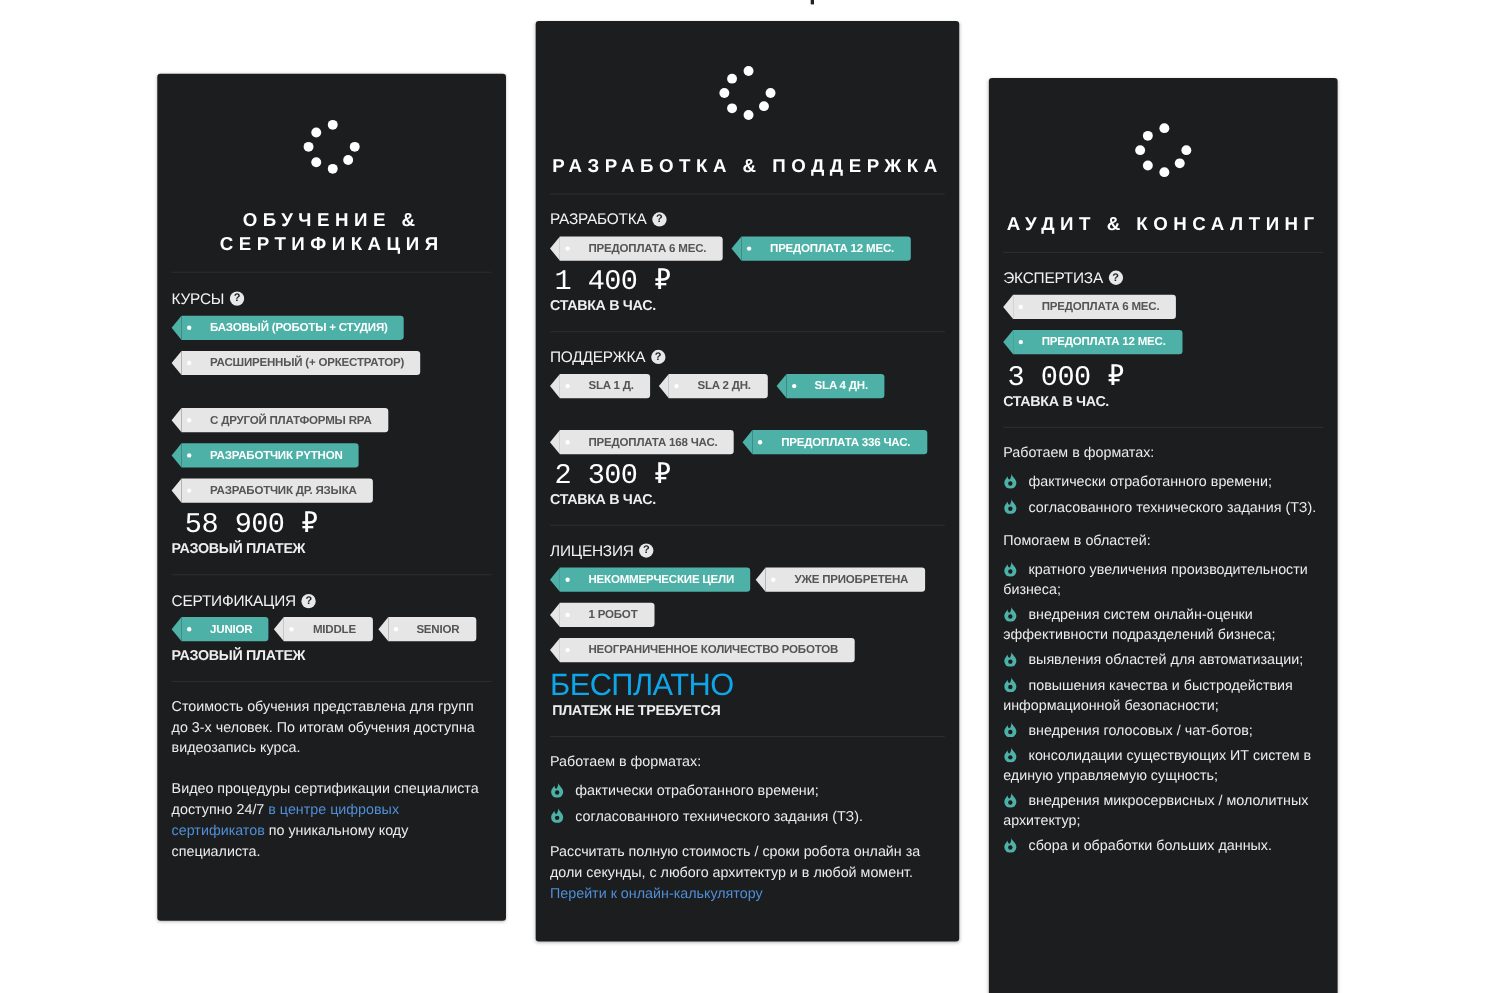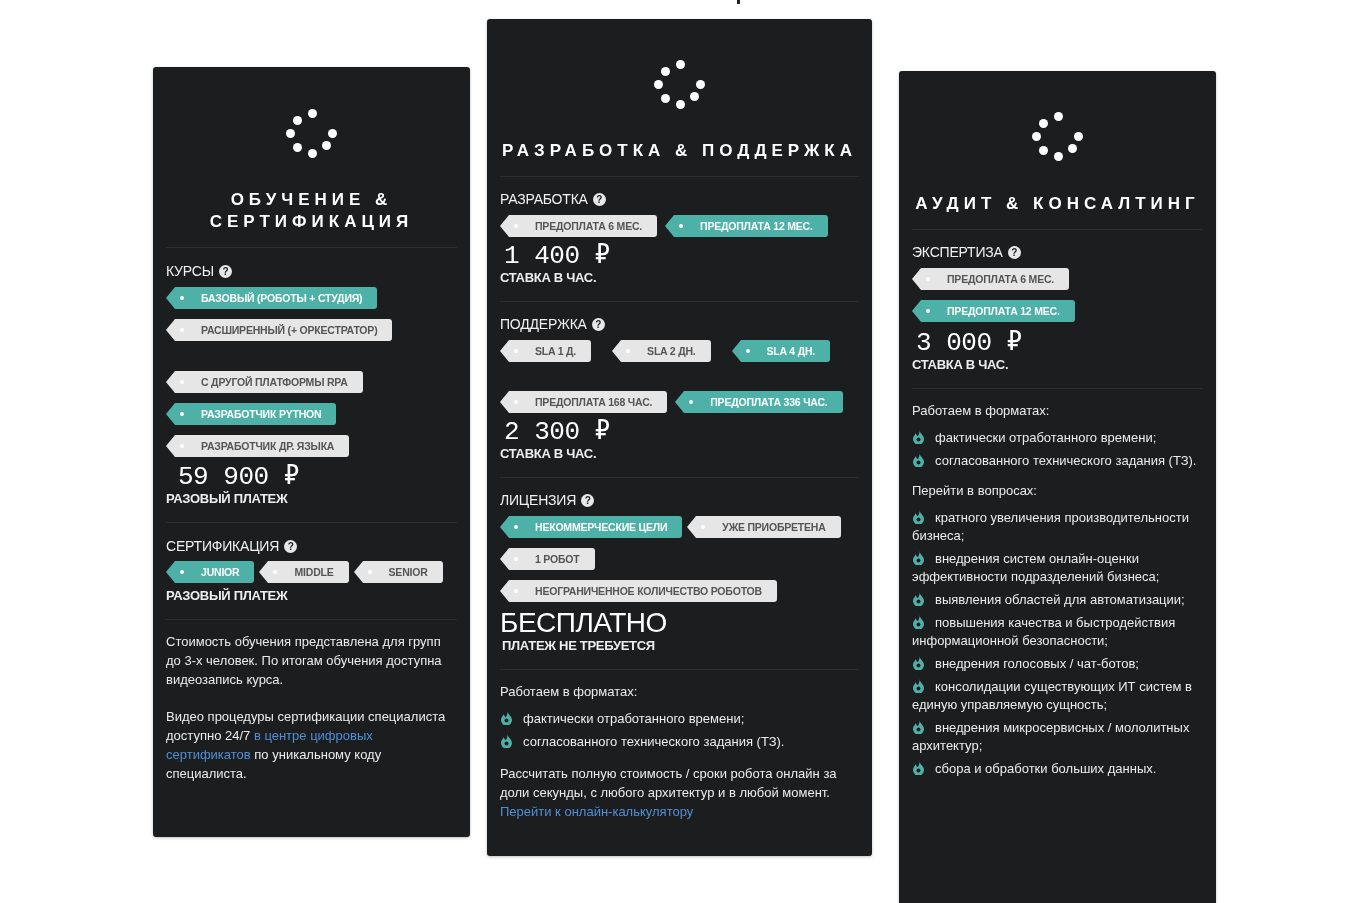--- a/index.html
+++ b/index.html
@@ -8,21 +8,21 @@
 
   .top-mark { position: absolute; left: 737px; top: 0; width: 3px; height: 4px; background: #222; }
 
   .card {
     position: absolute;
     background: #1c1d1f;
     border-radius: 3px;
     box-shadow: 0 1px 3px rgba(0,0,0,0.25);
     padding: 0 13px;
   }
-  .card-1 { left: 153px; top: 67px; width: 317px; height: 770px; }
+  .card-1 { left: 143px; top: 67px; width: 317px; height: 770px; }
   .card-2 { left: 487px; top: 19px; width: 385px; height: 837px; }
   .card-3 { left: 899px; top: 71px; width: 317px; height: 898px; }
 
   .logo { position: relative; width: 52px; height: 52px; margin: 0 auto; }
   .logo span { position: absolute; width: 9px; height: 9px; background: #fff; border-radius: 50%; }
   .logo .d1 { left: 22px; top: 0px; }
   .logo .d2 { left: 7px; top: 7px; }
   .logo .d3 { left: 0px; top: 20px; }
   .logo .d4 { left: 42px; top: 20px; }
   .logo .d5 { left: 7px; top: 34px; }
@@ -72,21 +72,21 @@
   }
   .tag::after {
     content: ""; position: absolute; left: 5px; top: 9px;
     width: 4px; height: 4px; border-radius: 50%; background: #fff;
   }
   .tag.active { background: #4db1a7; color: #fff; }
   .tag.active::before { border-right-color: #4db1a7; }
 
   .price { font-size: 26px; color: #fff; line-height: 28px; padding-left: 4px; letter-spacing: -0.5px; font-family: Liberation Mono, monospace; }
   .price-sub { font-size: 13px; font-weight: bold; color: #eee; text-transform: uppercase; letter-spacing: -0.3px; }
-  .price-big { font-size: 28px; color: #ffffff; line-height: 30px; letter-spacing: -0.5px; }
+  .price-big { font-size: 28px; color: #0ea5e9; line-height: 30px; letter-spacing: -0.5px; }
 
   .text { font-size: 13px; line-height: 19px; color: #ececec; }
   .link { color: #4f8fd6; }
 
   .bullets { list-style: none; }
   .bullets li { position: relative; padding-left: 0; font-size: 13px; line-height: 18px; color: #ececec; margin-bottom: 5px; }
   .drop {
     display: inline-block; width: 13px; height: 15px; vertical-align: -2px; margin-right: 10px;
   }
 </style>
@@ -123,21 +123,21 @@
     <span class="tag active">БАЗОВЫЙ (РОБОТЫ + СТУДИЯ)</span>
     <span class="tag">РАСШИРЕННЫЙ (+ ОРКЕСТРАТОР)</span>
   </div>
   <div style="height:30px"></div>
   <div class="tags" style="flex-direction:column;align-items:flex-start">
     <span class="tag">С ДРУГОЙ ПЛАТФОРМЫ RPA</span>
     <span class="tag active">РАЗРАБОТЧИК PYTHON</span>
     <span class="tag">РАЗРАБОТЧИК ДР. ЯЗЫКА</span>
   </div>
   <div style="height:6px"></div>
-  <div class="price" style="padding-left:12px">59 900 ₽</div>
+  <div class="price" style="padding-left:12px">58 900 ₽</div>
   <div class="price-sub">РАЗОВЫЙ ПЛАТЕЖ</div>
   <div style="height:16px"></div>
   <div class="divider"></div>
   <div style="height:15px"></div>
   <div class="section-label">
     <span>СЕРТИФИКАЦИЯ</span>
     <span class="help-icon">?</span>
   </div>
   <div style="height:7px"></div>
   <div class="tags" style="gap:8px 5px">
@@ -184,21 +184,21 @@
   <div class="price">1 400 ₽</div>
   <div class="price-sub">СТАВКА В ЧАС.</div>
   <div style="height:16px"></div>
   <div class="divider"></div>
   <div style="height:14px"></div>
   <div class="section-label">
     <span>ПОДДЕРЖКА</span>
     <span class="help-icon">?</span>
   </div>
   <div style="height:8px"></div>
-  <div class="tags" style="gap:8px 21px">
+  <div class="tags" style="gap:8px 8px">
     <span class="tag">SLA 1 Д.</span>
     <span class="tag">SLA 2 ДН.</span>
     <span class="tag active">SLA 4 ДН.</span>
   </div>
   <div style="height:29px"></div>
   <div class="tags">
     <span class="tag">ПРЕДОПЛАТА 168 ЧАС.</span>
     <span class="tag active">ПРЕДОПЛАТА 336 ЧАС.</span>
   </div>
   <div style="height:5px"></div>
@@ -280,21 +280,21 @@
     <li><svg class="drop" viewBox="0 0 13 15">
           <path d="M7 0 C7 4 12 6 12 10 A5.5 5.5 0 0 1 1 10 C1 7 3 6 4 4 C4 6 5 7 6 7 C7 5 8 3 7 0Z" fill="#4db1a7"></path>
           <circle cx="6.5" cy="10.5" r="2" fill="#1c1d1f"></circle>
         </svg><span>фактически отработанного времени;</span></li>
     <li><svg class="drop" viewBox="0 0 13 15">
           <path d="M7 0 C7 4 12 6 12 10 A5.5 5.5 0 0 1 1 10 C1 7 3 6 4 4 C4 6 5 7 6 7 C7 5 8 3 7 0Z" fill="#4db1a7"></path>
           <circle cx="6.5" cy="10.5" r="2" fill="#1c1d1f"></circle>
         </svg><span>согласованного технического задания (ТЗ).</span></li>
   </ul>
   <div style="height:6px"></div>
-  <p class="text">Перейти в вопросах:</p>
+  <p class="text">Помогаем в областей:</p>
   <div style="height:9px"></div>
   <ul class="bullets">
     <li><svg class="drop" viewBox="0 0 13 15">
           <path d="M7 0 C7 4 12 6 12 10 A5.5 5.5 0 0 1 1 10 C1 7 3 6 4 4 C4 6 5 7 6 7 C7 5 8 3 7 0Z" fill="#4db1a7"></path>
           <circle cx="6.5" cy="10.5" r="2" fill="#1c1d1f"></circle>
         </svg><span>кратного увеличения производительности бизнеса;</span></li>
     <li><svg class="drop" viewBox="0 0 13 15">
           <path d="M7 0 C7 4 12 6 12 10 A5.5 5.5 0 0 1 1 10 C1 7 3 6 4 4 C4 6 5 7 6 7 C7 5 8 3 7 0Z" fill="#4db1a7"></path>
           <circle cx="6.5" cy="10.5" r="2" fill="#1c1d1f"></circle>
         </svg><span>внедрения систем онлайн-оценки эффективности подразделений бизнеса;</span></li>

